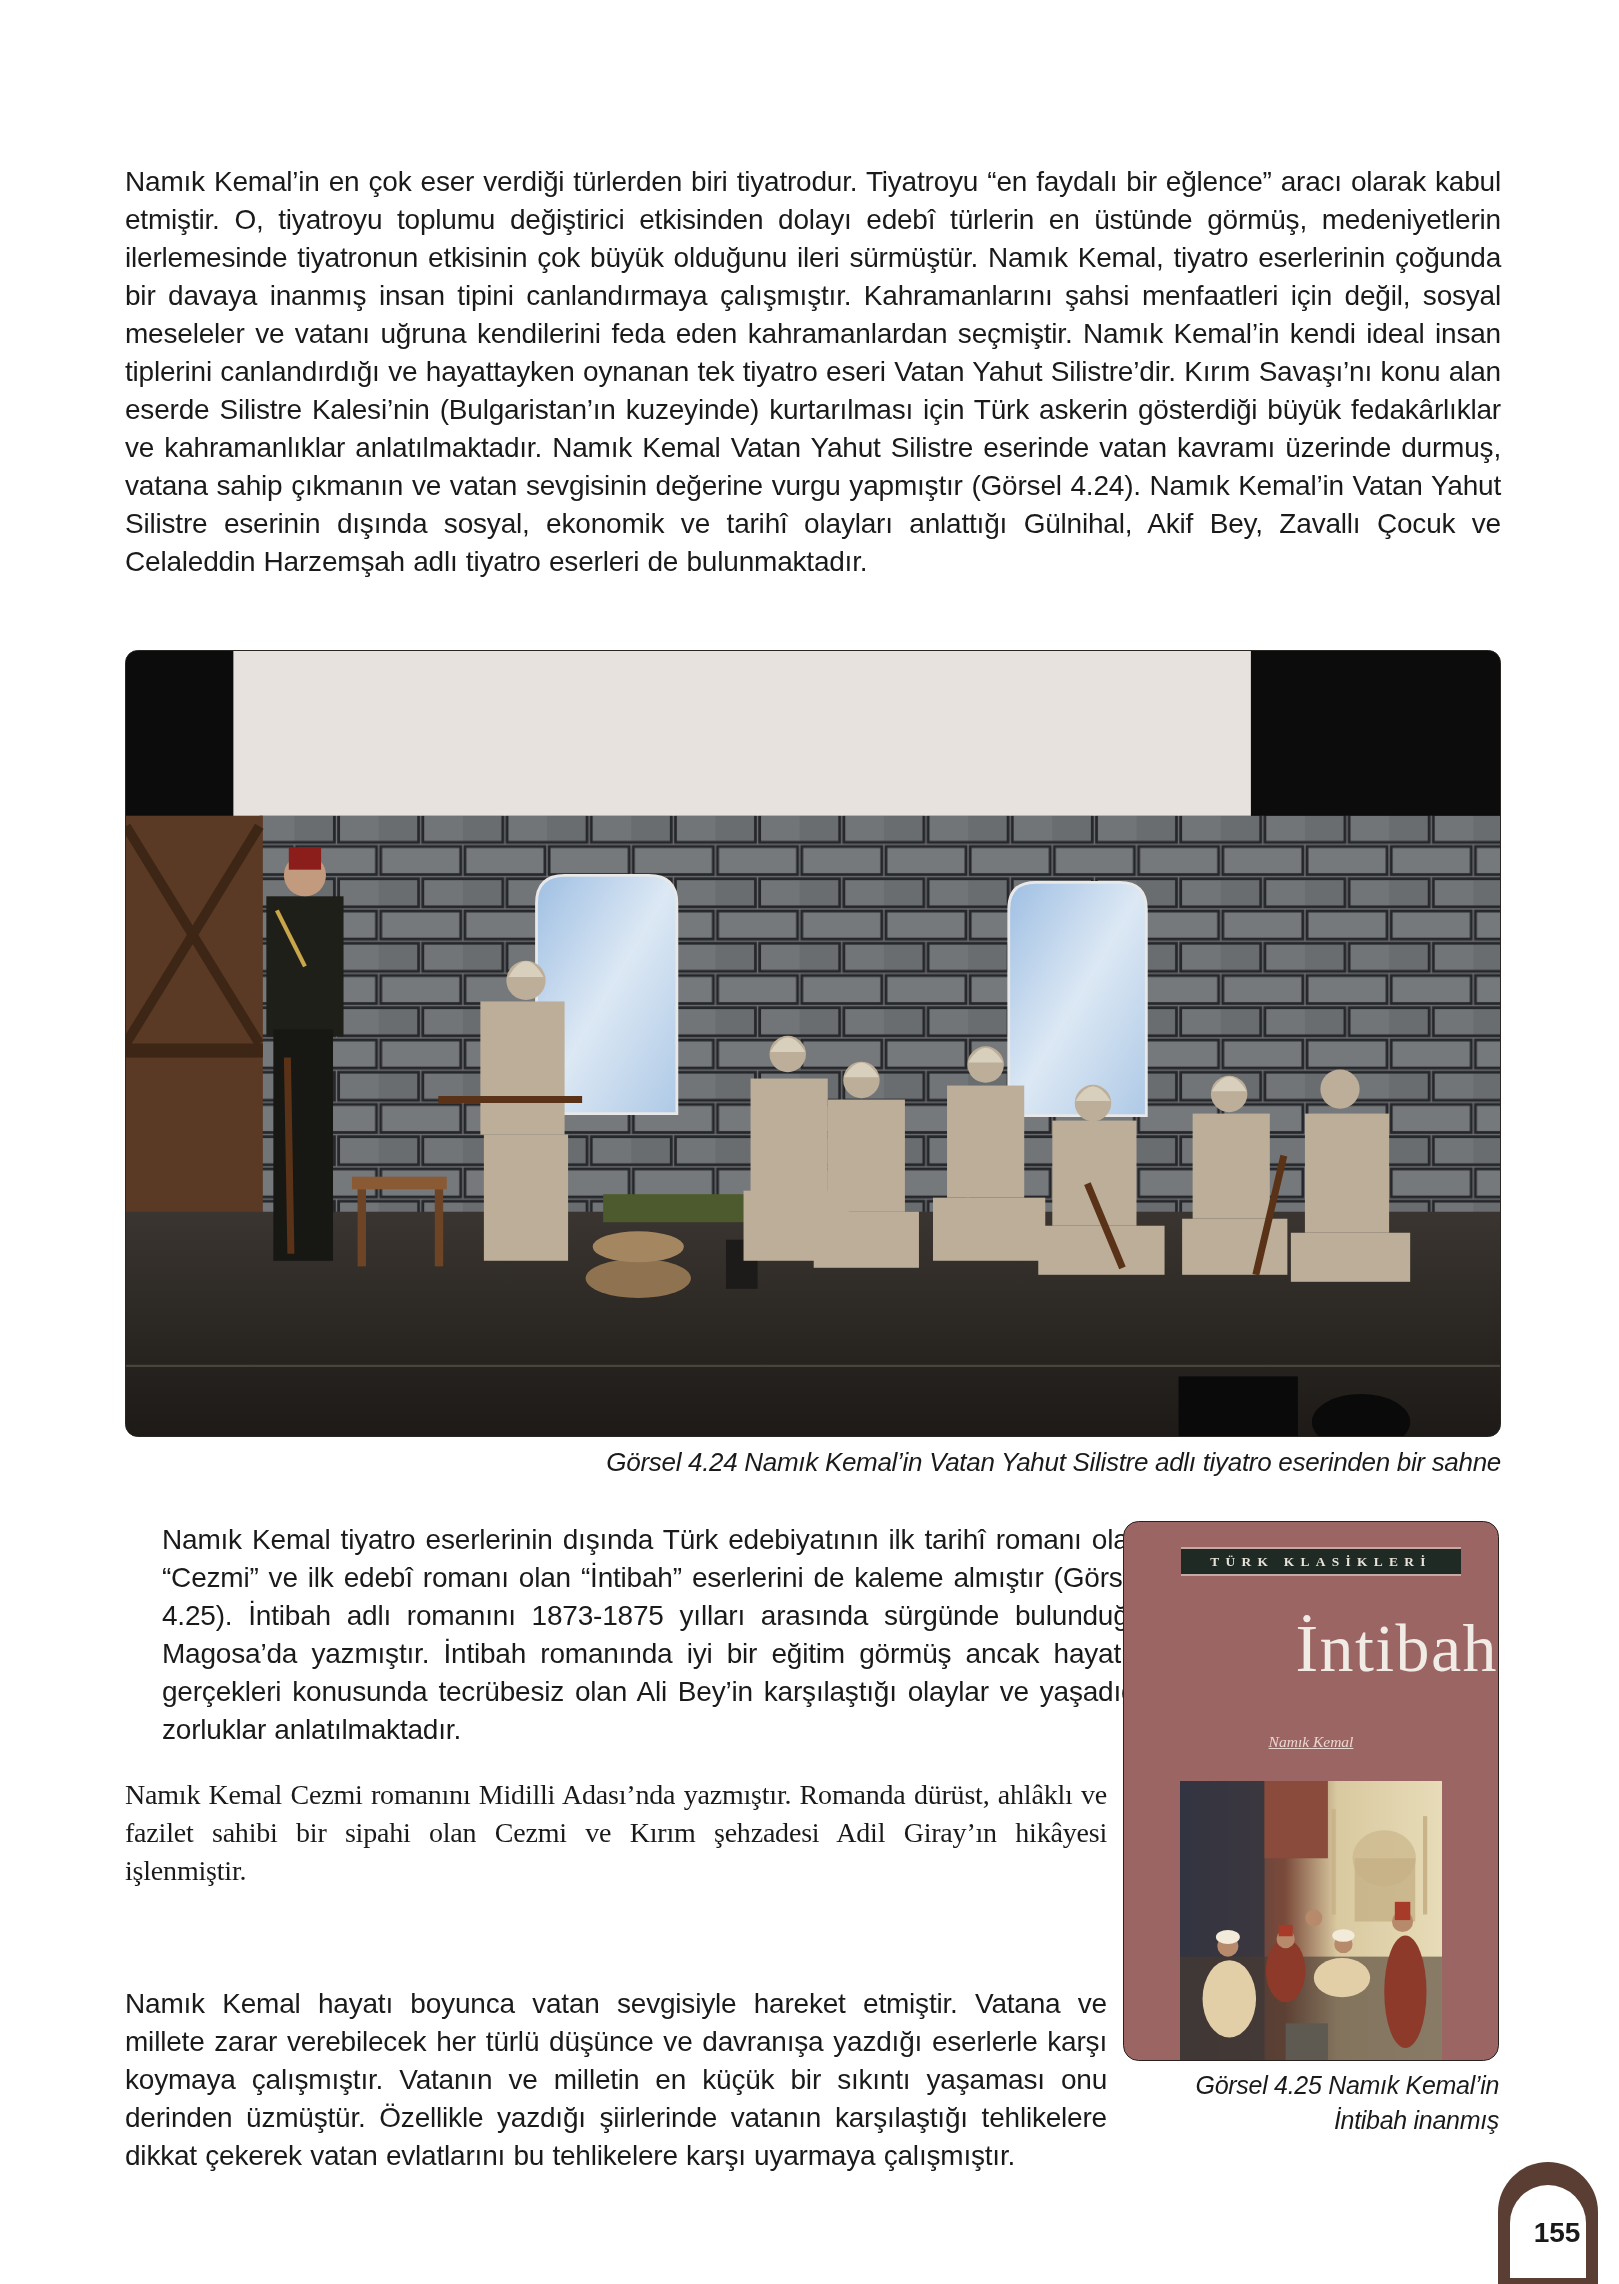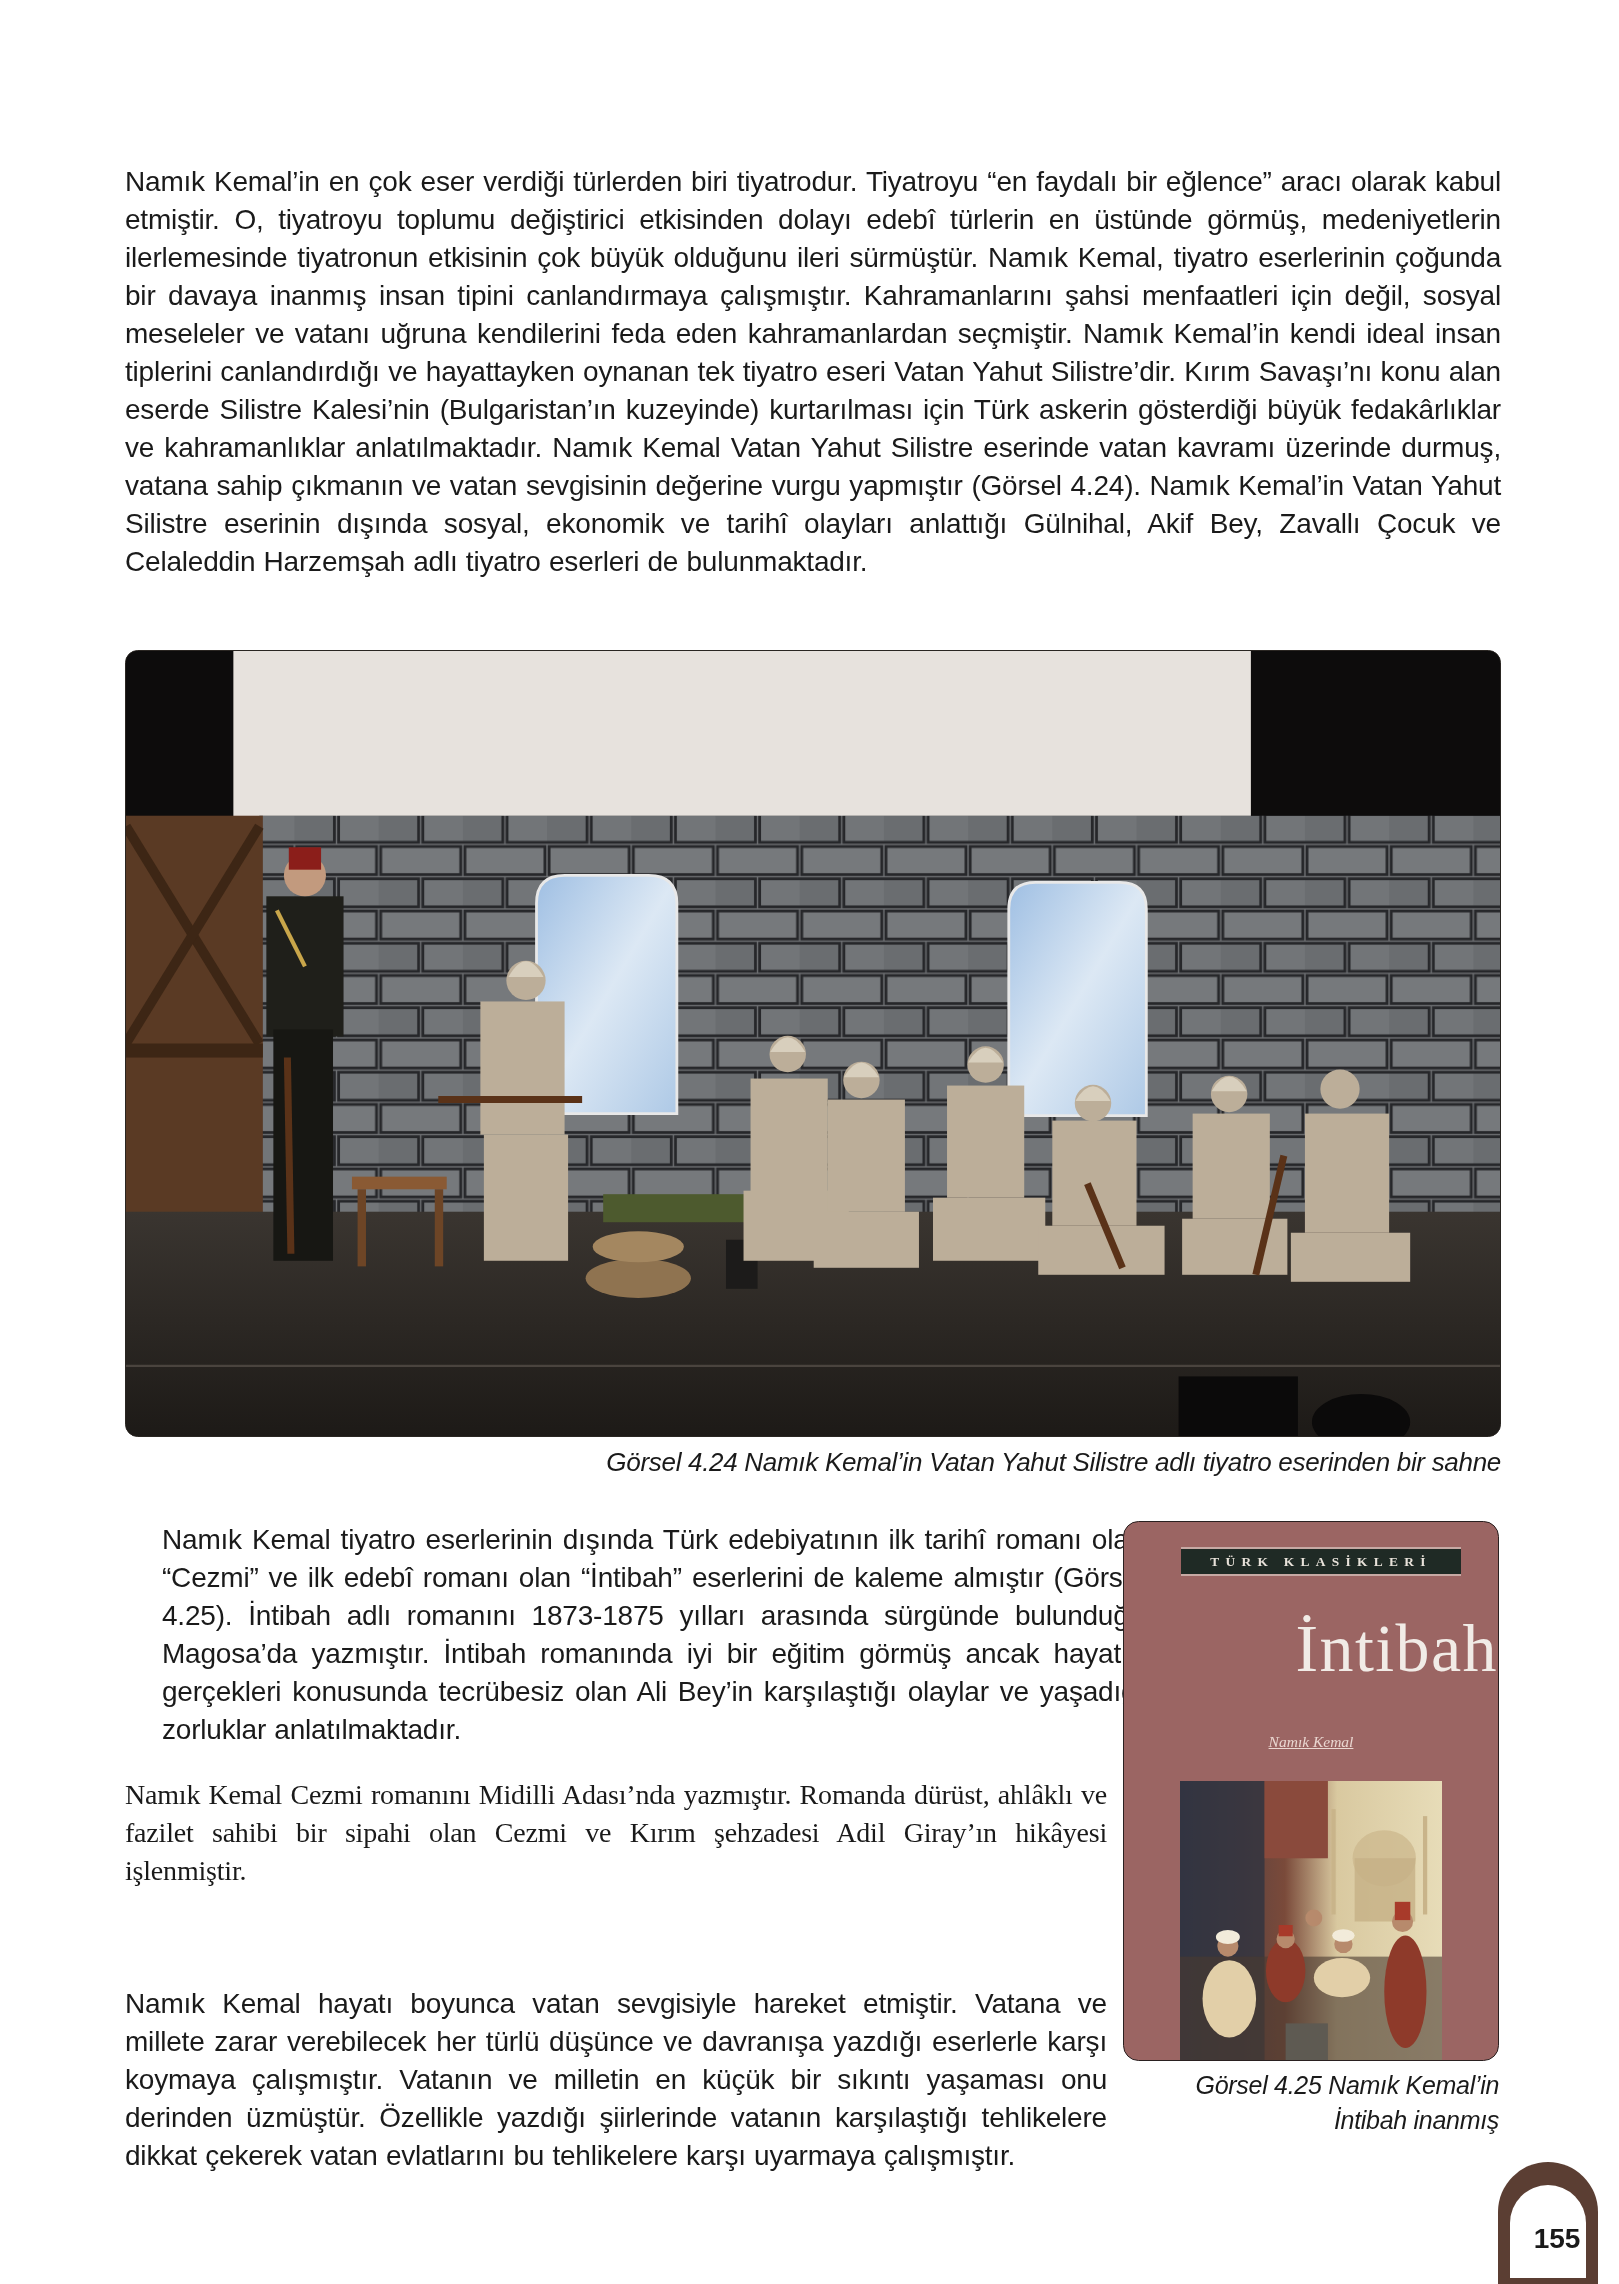--- a/index.html
+++ b/index.html
@@ -32,21 +32,21 @@
   .book .author { position: absolute; left: 0; top: 211px; width: 100%; text-align: center;
                   font-family: "Liberation Serif", "DejaVu Serif", serif; font-style: italic; color: #ead7d1; font-size: 15.5px; text-decoration: underline; }
   .book .painting { position: absolute; left: 56px; top: 259px; width: 262px; height: 281px; overflow: hidden; }
   .book .painting svg { width: 100%; height: 100%; display: block; }
 
   #cap2 { left: 1123px; top: 2068px; width: 376px; line-height: 35px; font-size: 25px; }
 
   .page-badge { position: absolute; left: 1498px; top: 2162px; width: 100px; height: 127px; }
   .page-badge .outer { position: absolute; inset: 0; background: #5b3e33; border-radius: 50px 50px 0 0; }
   .page-badge .inner { position: absolute; left: 12px; top: 22.5px; width: 76px; height: 93px; background: #ffffff; border-radius: 38px 38px 0 0; }
-  .page-badge .num { position: absolute; left: 12px; top: 61px; width: 94px; text-align: center; font-weight: bold; font-size: 28px; color: #1a1a1a; }
+  .page-badge .num { position: absolute; left: 12px; top: 55px; width: 94px; text-align: center; font-weight: bold; font-size: 28px; color: #1a1a1a; }
 </style>
 </head>
 <body>
 
 <p class="para" id="p1">Namık Kemal’in en çok eser verdiği türlerden biri tiyatrodur. Tiyatroyu “en faydalı bir eğlence” aracı olarak kabul etmiştir. O, tiyatroyu toplumu değiştirici etkisinden dolayı edebî türlerin en üstünde görmüş, medeniyetlerin ilerlemesinde tiyatronun etkisinin çok büyük olduğunu ileri sürmüştür. Namık Kemal, tiyatro eserlerinin çoğunda bir davaya inanmış insan tipini canlandırmaya çalışmıştır. Kahramanlarını şahsi menfaatleri için değil, sosyal meseleler ve vatanı uğruna kendilerini feda eden kahramanlardan seçmiştir. Namık Kemal’in kendi ideal insan tiplerini canlandırdığı ve hayattayken oynanan tek tiyatro eseri Vatan Yahut Silistre’dir. Kırım Savaşı’nı konu alan eserde Silistre Kalesi’nin (Bulgaristan’ın kuzeyinde) kurtarılması için Türk askerin gösterdiği büyük fedakârlıklar ve kahramanlıklar anlatılmaktadır. Namık Kemal Vatan Yahut Silistre eserinde vatan kavramı üzerinde durmuş, vatana sahip çıkmanın ve vatan sevgisinin değerine vurgu yapmıştır (Görsel 4.24). Namık Kemal’in Vatan Yahut Silistre eserinin dışında sosyal, ekonomik ve tarihî olayları anlattığı Gülnihal, Akif Bey, Zavallı Çocuk ve Celaleddin Harzemşah adlı tiyatro eserleri de bulunmaktadır.</p>
 
 <div class="photo">
   <svg viewBox="0 0 1958 1120" preserveAspectRatio="none">
     <defs>
       <linearGradient id="floor" x1="0" y1="0" x2="0" y2="1">

